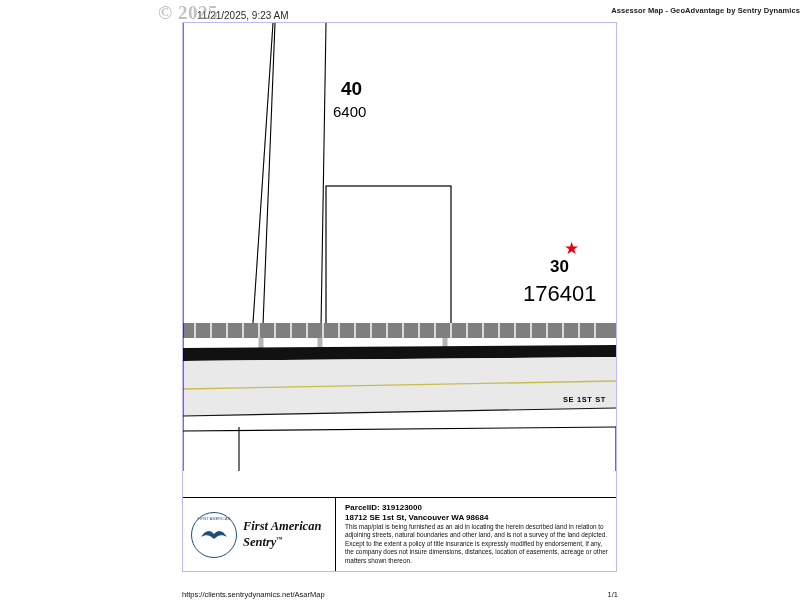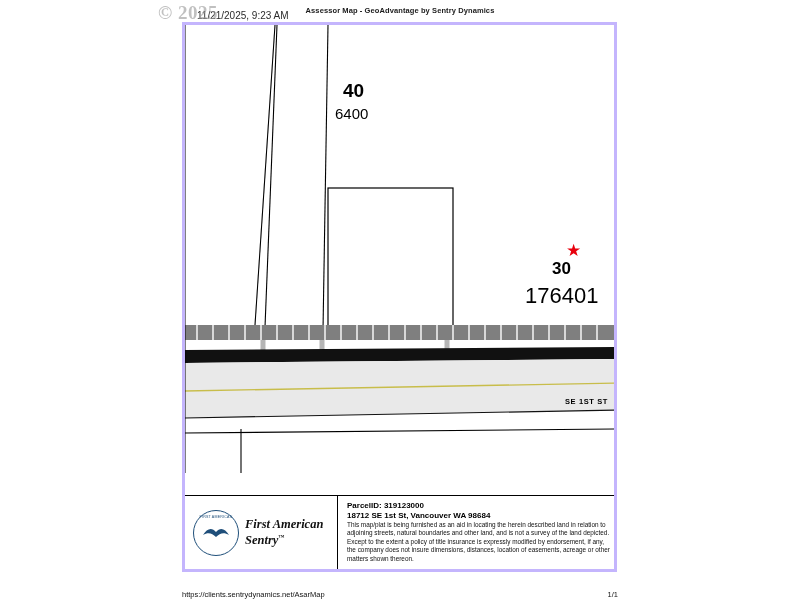--- a/index.html
+++ b/index.html
@@ -31,21 +31,21 @@
     top: 4px;
     font-size: 10px;
     color: #2b2b2b;
     margin-left: 12px;
   }
   .print-header .hdr-title {
     position: absolute;
     left: 0;
     top: 0;
     width: 800px;
-    text-align: center;
+    text-align: right;
     font-size: 7.5px;
     font-weight: bold;
     color: #1a1a1a;
     letter-spacing: 0.1px;
   }
   .print-footer {
     position: absolute;
     bottom: 10px;
     left: 0;
     width: 800px;
@@ -77,21 +77,21 @@
     white-space: nowrap;
   }
 
   
   .page {
     position: absolute;
     left: 182px;
     top: 22px;
     width: 435px;
     height: 550px;
-    border: 3px solid #c4b5fd;
+    border: 1px solid #c4b5fd;
     background: #fff;
     box-sizing: border-box;
     overflow: hidden;
   }
 
   
   .map-area {
     position: absolute;
     left: 0;
     top: 0;

